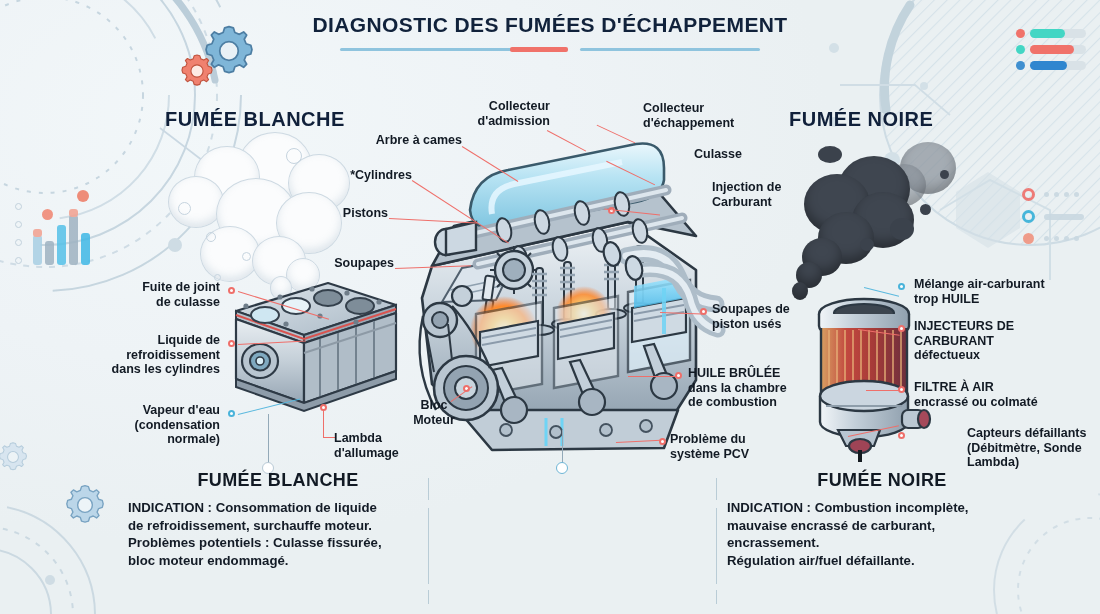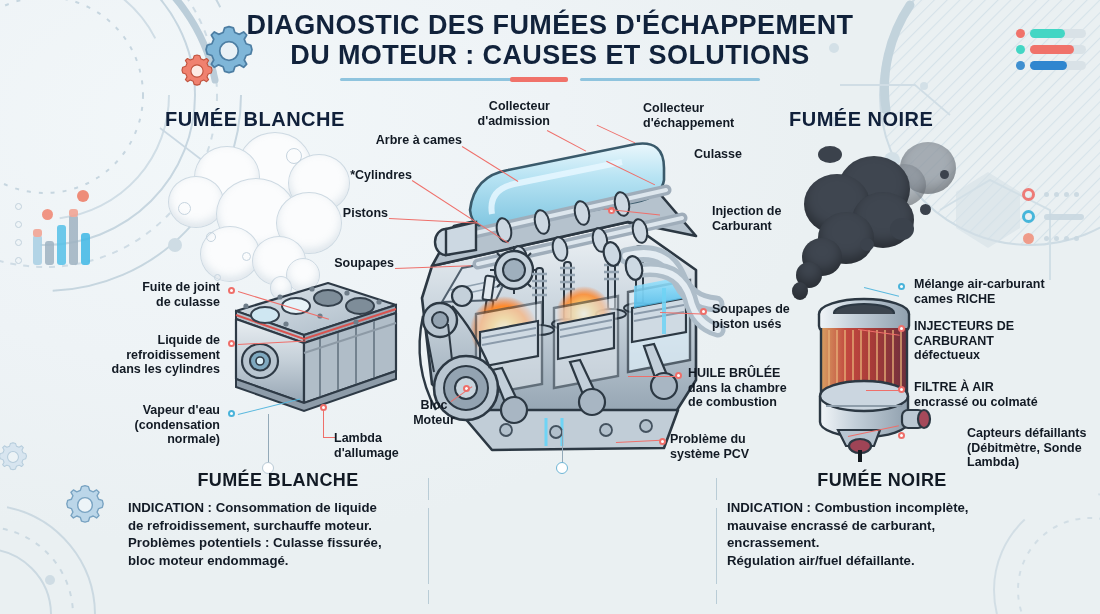--- a/index.html
+++ b/index.html
@@ -13,21 +13,21 @@
     background:
       radial-gradient(ellipse 900px 600px at 18% 20%, #f2f7f9 0%, #eef3f6 40%, #eaf0f2 70%),
       linear-gradient(135deg,#f4f8f9 0%,#eaf1f3 55%,#e8eff1 100%);
   }
   .deco { position:absolute; pointer-events:none; }
 
   
   #title-block { position:absolute; left:0; right:0; top:10px; text-align:center; }
   .title-line {
     font-weight:bold; letter-spacing:0.4px; color:#11223b;
-    font-size:27px; line-height:30px; text-transform:uppercase;
+    font-size:21px; line-height:30px; text-transform:uppercase;
   }
   #title-rule { position:relative; width:420px; height:5px; margin:7px auto 0; }
   #title-rule i { position:absolute; top:1px; height:3px; border-radius:2px; display:block; }
   #title-rule i.a { left:0; width:180px; background:#8fc4de; }
   #title-rule i.b { left:170px; width:58px; height:5px; top:0; background:#f0726a; }
   #title-rule i.c { left:240px; width:180px; background:#8fc4de; }
 
   
   .sec-head {
     position:absolute; font-weight:bold; font-size:20px; color:#10203a;
@@ -206,21 +206,20 @@
     <span class="bar" style="left:32px;top:26px;width:40px;height:6px;background:#c9d8e1"></span>
     <span class="tinydot" style="left:11px;top:45px;width:11px;height:11px;background:#f0937f"></span>
     <span class="tinydot" style="left:32px;top:48px;width:5px;height:5px;background:#c9d8e1"></span>
     <span class="tinydot" style="left:42px;top:48px;width:5px;height:5px;background:#c9d8e1"></span>
     <span class="tinydot" style="left:52px;top:48px;width:5px;height:5px;background:#c9d8e1"></span>
     <span class="tinydot" style="left:62px;top:48px;width:5px;height:5px;background:#c9d8e1"></span>
   </div>
 
   <div id="title-block">
     <div class="title-line">DIAGNOSTIC DES FUMÉES D'ÉCHAPPEMENT</div>
-    <div class="title-line">DU MOTEUR : CAUSES ET SOLUTIONS</div>
     <div id="title-rule">
       <i class="a"></i>
         <i class="b"></i>
         <i class="c"></i>
     </div>
   </div>
 
   <div class="sec-head" id="head-blanche">FUMÉE BLANCHE</div>
   <div class="sec-head" id="head-noire">FUMÉE NOIRE</div>
 
@@ -611,42 +610,42 @@
     <div>Bloc</div>
     <div>Moteur</div>
   </div>
   <div class="cal l" style="left:643px;top:101px;width:120px">
     <div>Collecteur</div>
     <div>d'échappement</div>
   </div>
   <div class="cal l" style="left:694px;top:147px;width:70px">
     <div>Culasse</div>
   </div>
-  <div class="cal l" style="left:712px;top:204px;width:100px">
+  <div class="cal l" style="left:712px;top:180px;width:100px">
     <div>Injection de</div>
     <div>Carburant</div>
   </div>
 
   <div class="cal l" style="left:712px;top:302px;width:110px">
     <div>Soupapes de</div>
     <div>piston usés</div>
   </div>
   <div class="cal l" style="left:688px;top:366px;width:118px">
     <div class="cap">HUILE BRÛLÉE</div>
     <div>dans la chambre</div>
     <div>de combustion</div>
   </div>
   <div class="cal l" style="left:670px;top:432px;width:110px">
     <div>Problème du</div>
     <div>système PCV</div>
   </div>
 
   <div class="cal l" style="left:914px;top:277px;width:180px">
     <div>Mélange air-carburant</div>
-    <div>cames RICHE</div>
+    <div>trop HUILE</div>
   </div>
   <div class="cal l" style="left:914px;top:319px;width:180px">
     <div class="cap">INJECTEURS DE</div>
     <div class="cap">CARBURANT</div>
     <div>défectueux</div>
   </div>
   <div class="cal l" style="left:914px;top:380px;width:180px">
     <div class="cap">FILTRE À AIR</div>
     <div>encrassé ou colmaté</div>
   </div>

